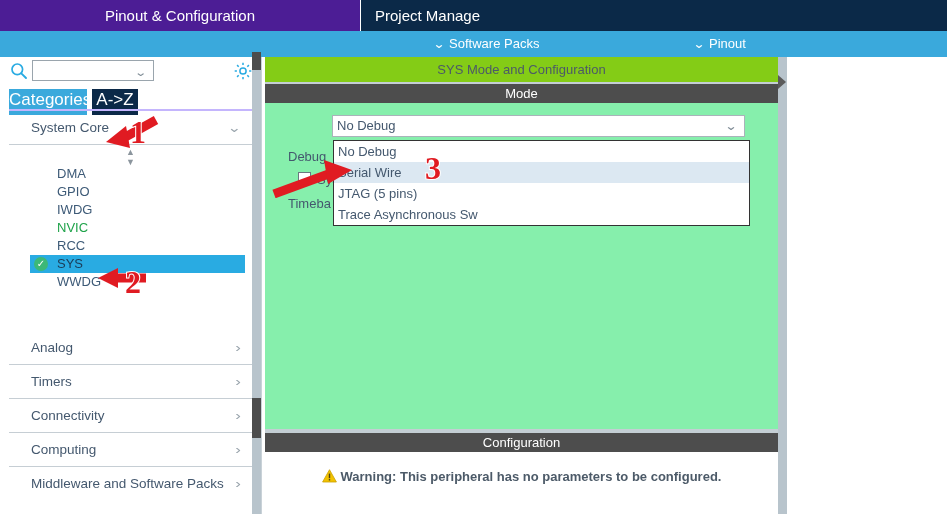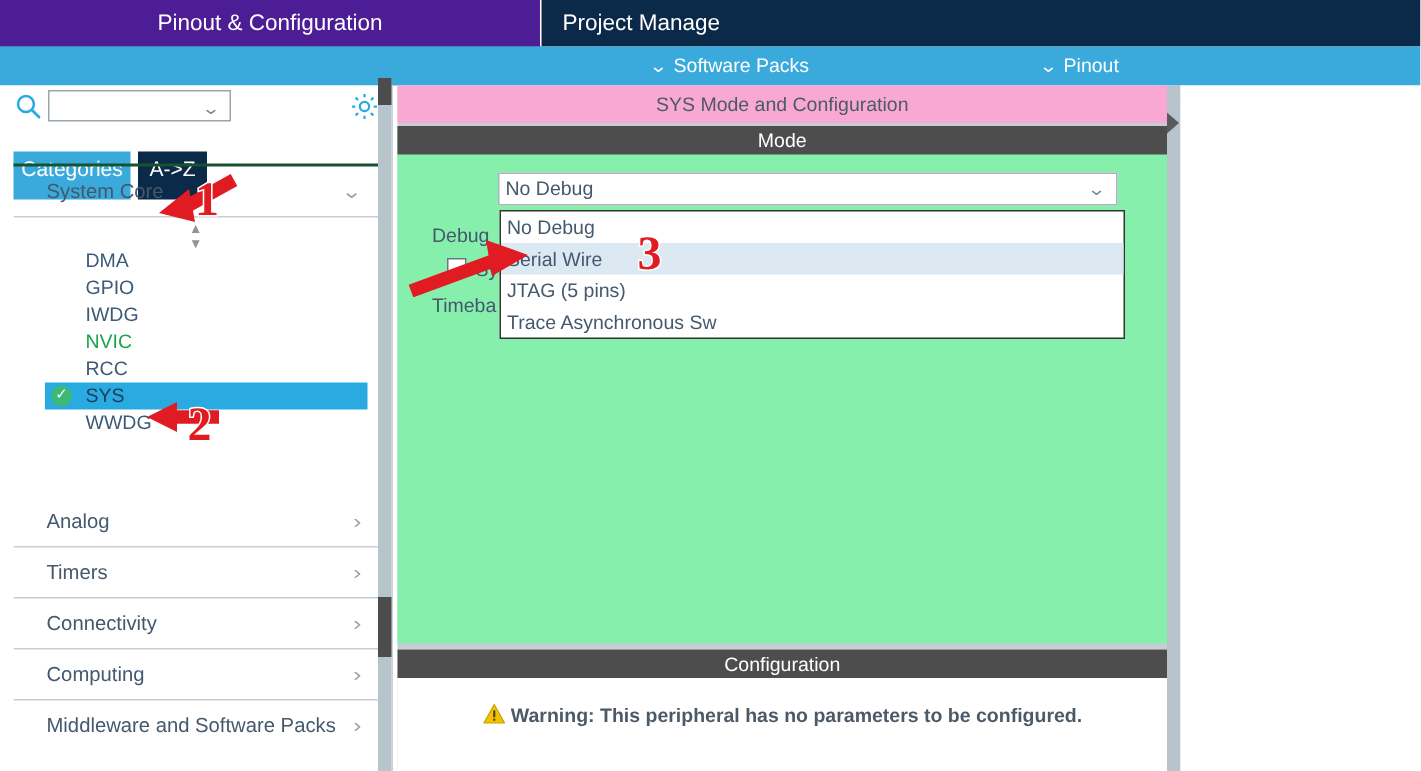--- a/index.html
+++ b/index.html
@@ -122,43 +122,43 @@
   }
 
   
   #cat-tabs {
     position: absolute;
     left: 0; top: 28px;
     width: 262px; height: 22px;
   }
   .cat-tab {
     position: absolute;
-    top: 16px;
-    height: 32px;
+    top: 4px;
+    height: 26px;
     line-height: 22px;
     text-align: center;
     color: #ffffff;
-    font-size: 14px;
+    font-size: 17px;
     cursor: default;
   }
   #cat-tab-categories {
     left: 9px; width: 78px;
     background: #3aa9dc;
   }
   #cat-tab-az {
     left: 92px; width: 46px;
     background: #0b2948;
   }
 
   
   #list-area {
     position: absolute;
     left: 9px; top: 52px;
     width: 243px; height: 405px;
-    border-top: 2px solid #14532d;
+    border-top: 2px solid #c4b5fd;
     box-sizing: border-box;
     overflow: hidden;
   }
 
   .group-header {
     position: relative;
     height: 34px;
     line-height: 34px;
     padding-left: 22px;
     font-size: 13.5px;
@@ -244,21 +244,21 @@
     left: 265px; top: 57px;
     width: 513px; height: 457px;
     background: #c4ced4;
   }
 
   #panel-title {
     position: absolute;
     left: 0; top: 0;
     width: 513px; height: 25px;
     line-height: 25px;
-    background: #f9a8d4;
+    background: #84cc16;
     text-align: center;
     font-size: 13px;
     color: #4c5a68;
   }
 
   #mode-section {
     position: absolute;
     left: 0; top: 27px;
     width: 513px; height: 345px;
     background: #86efac;

